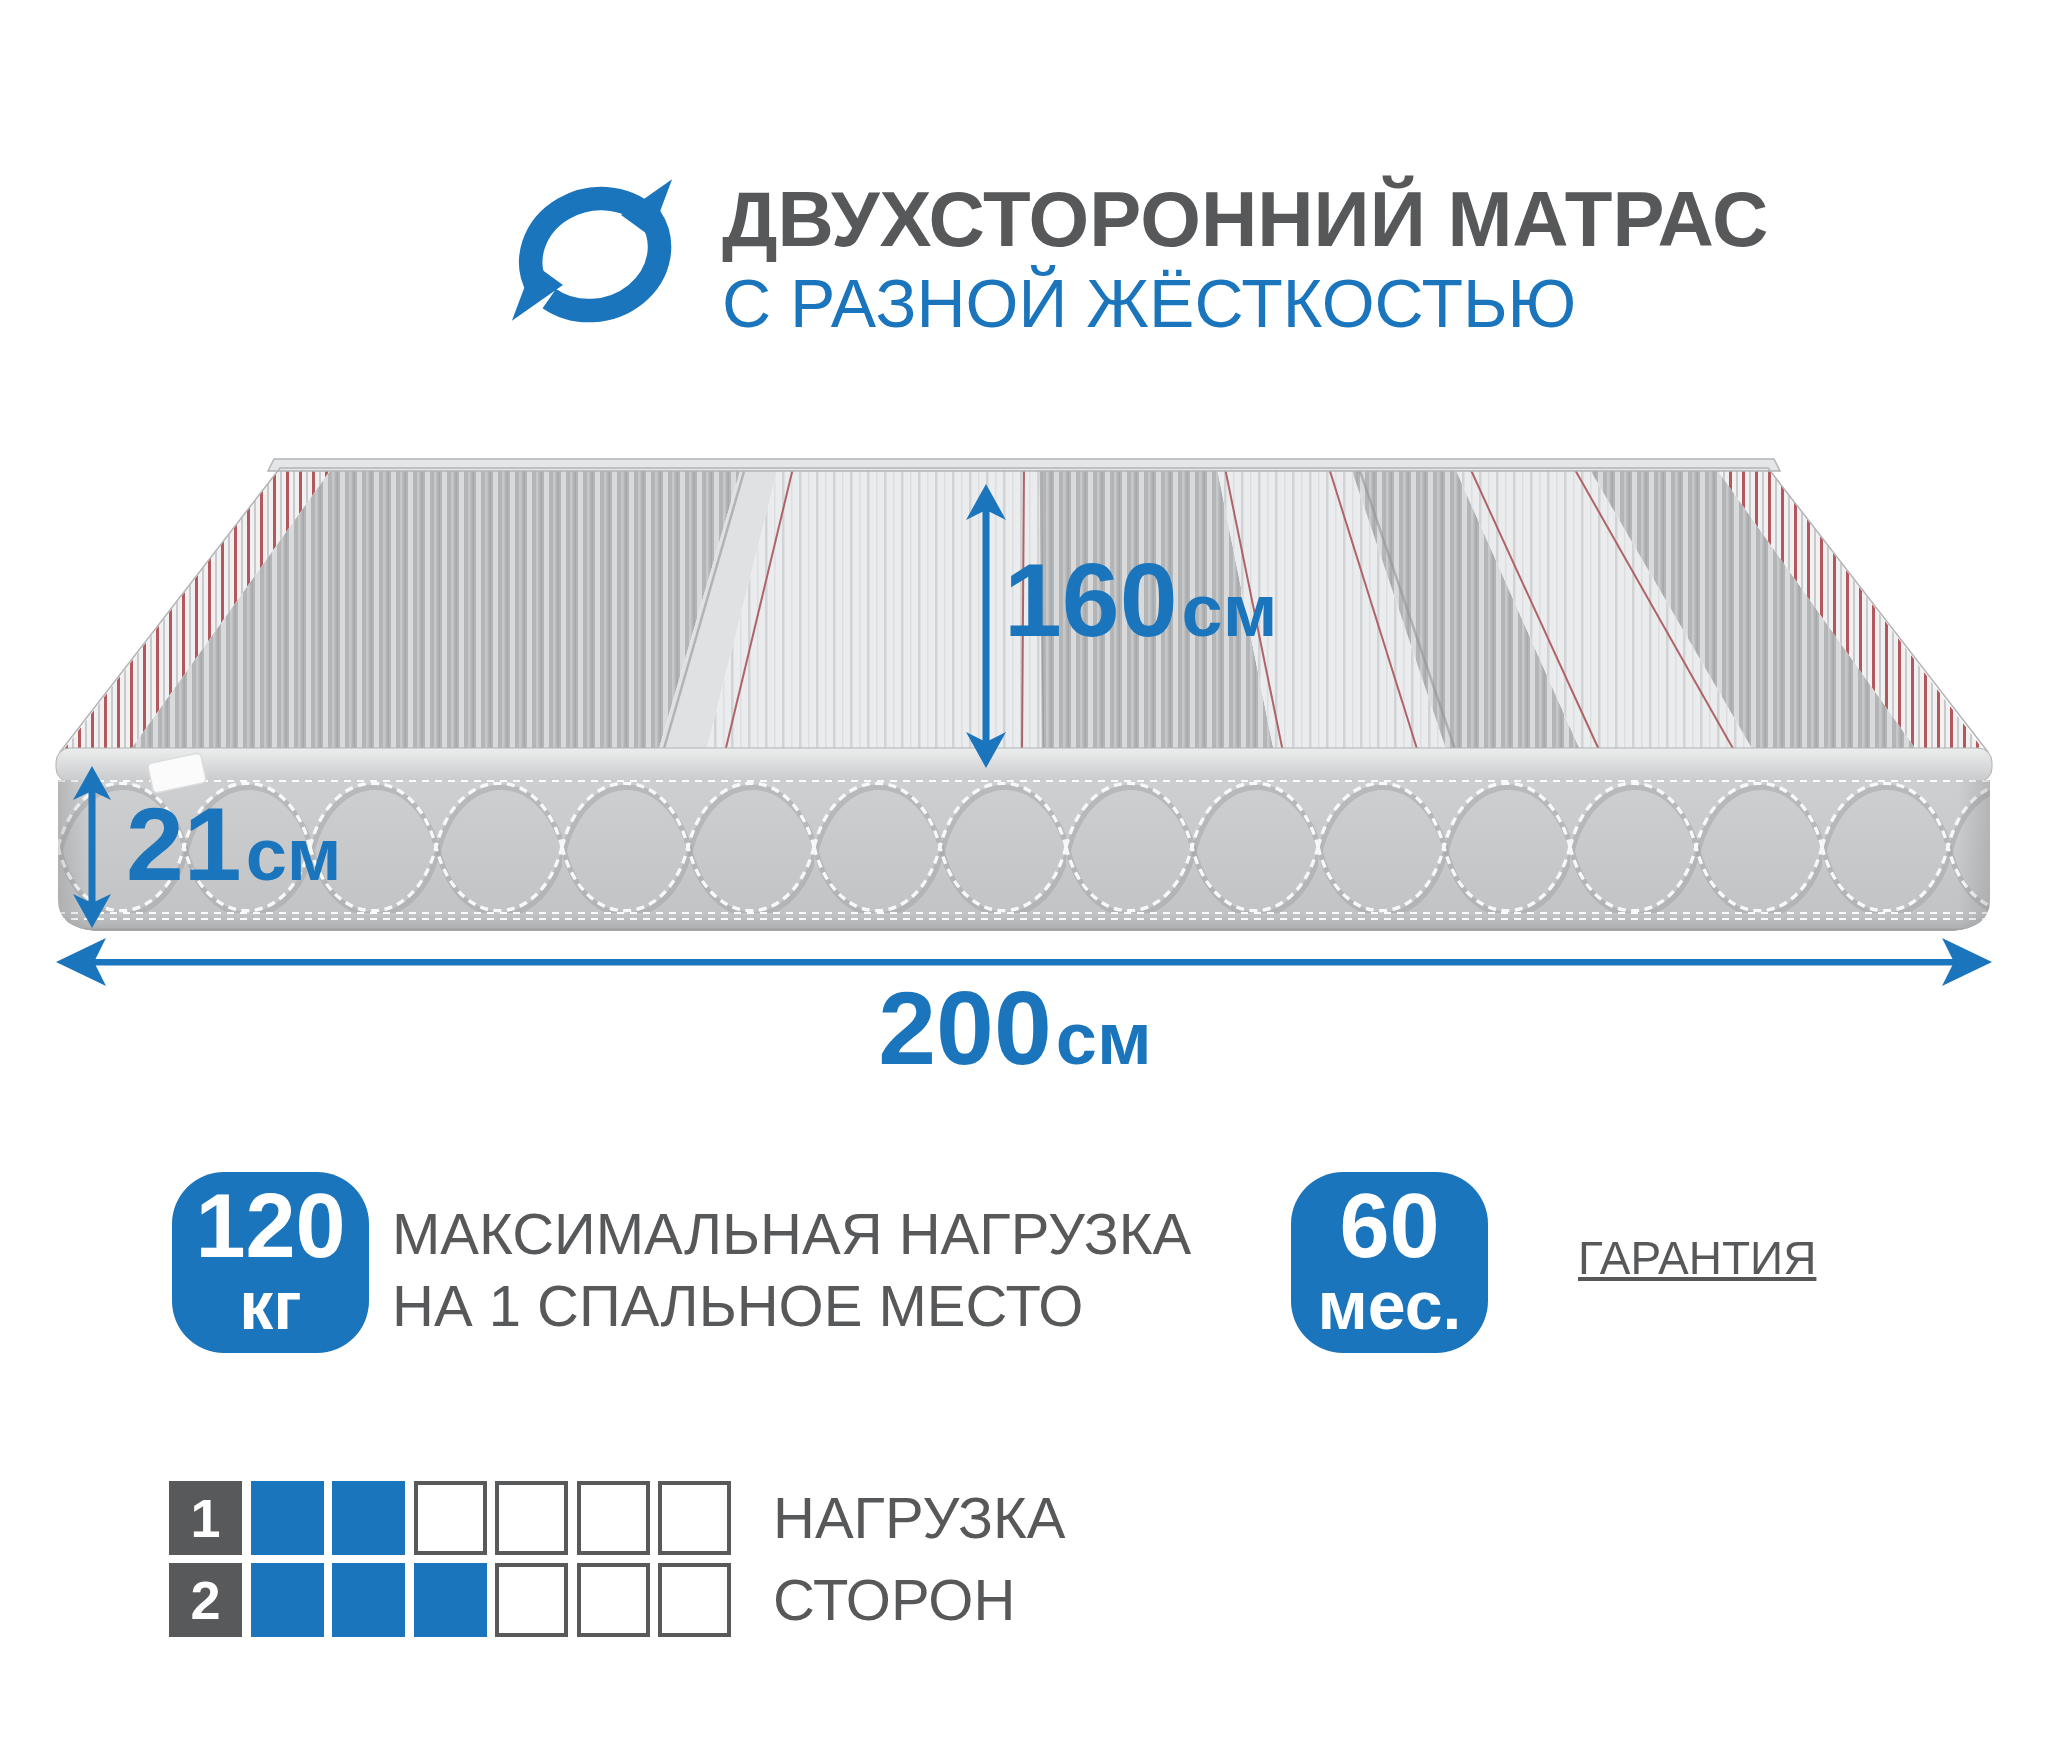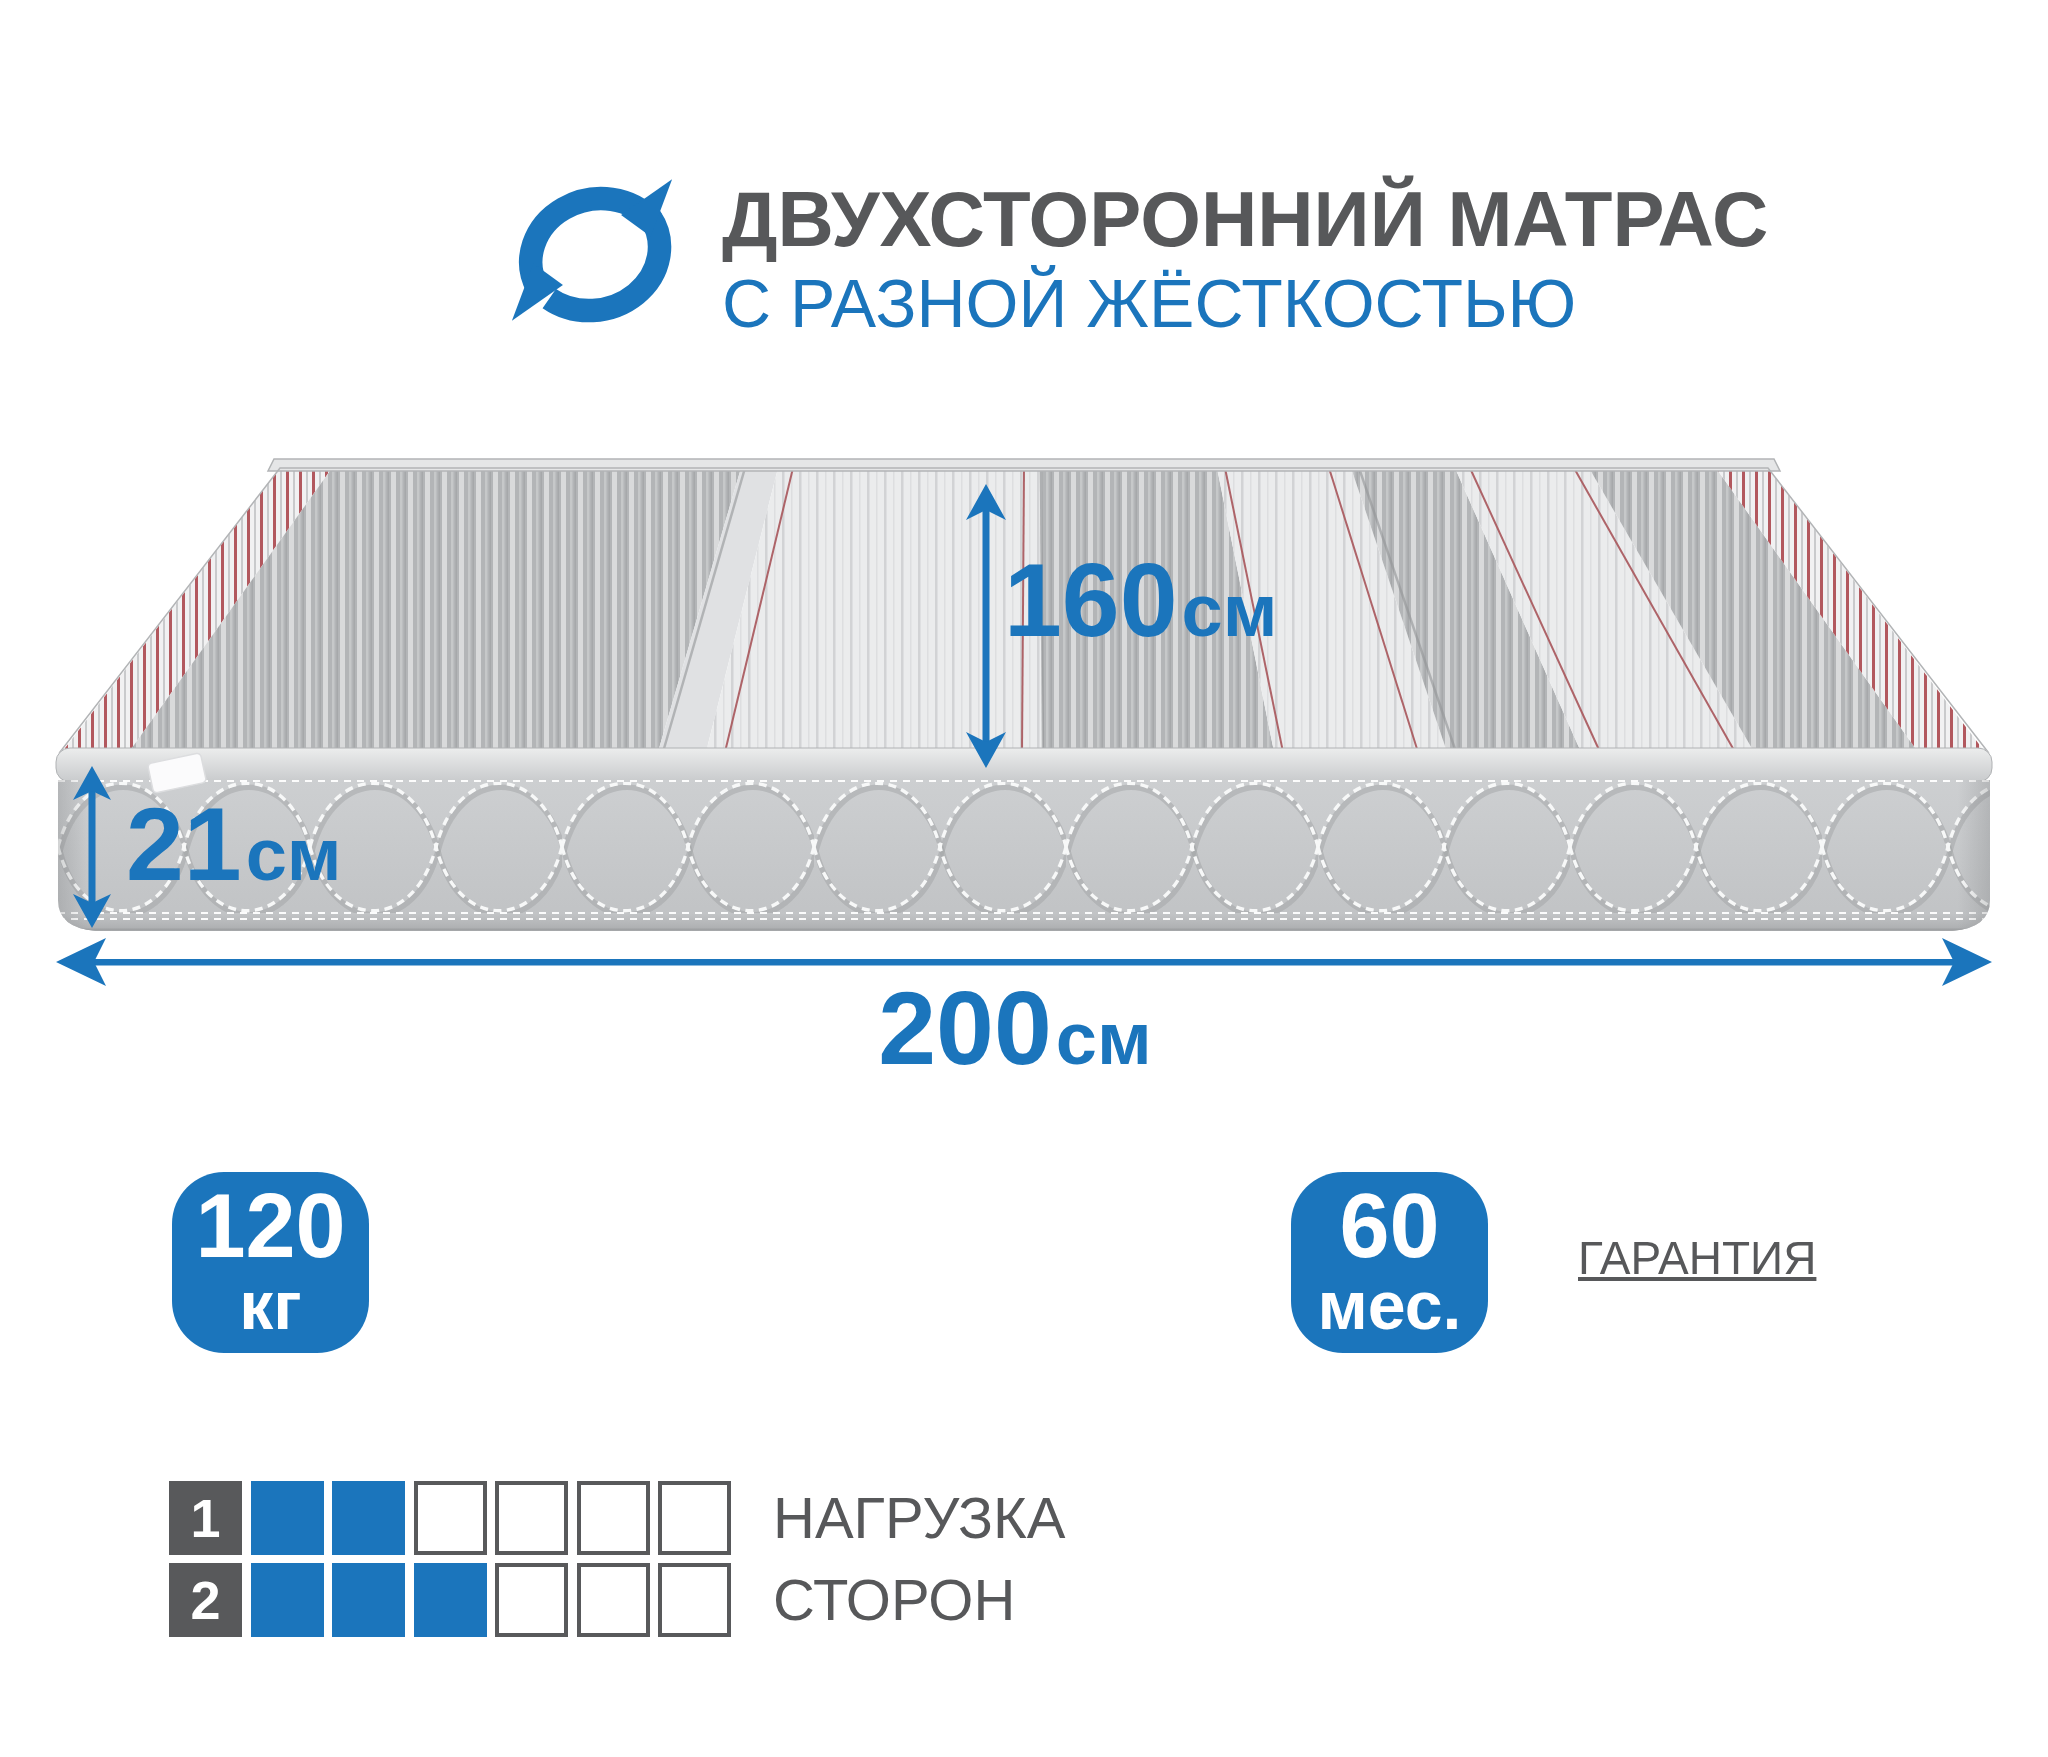--- a/index.html
+++ b/index.html
@@ -189,20 +189,24 @@
     <span class="v">21</span><span class="u">см</span>
   </div>
   <div class="abs dim" id="dim-width">
     <span class="v">200</span><span class="u">см</span>
   </div>
 
   <div class="abs badge" id="badge-load">
     <div class="bv">120</div>
     <div class="bu">кг</div>
   </div>
+  <div class="abs cap" id="cap-load">
+    <div>МАКСИМАЛЬНАЯ НАГРУЗКА</div>
+    <div>НА 1 СПАЛЬНОЕ МЕСТО</div>
+  </div>
 
   <div class="abs badge" id="badge-warranty">
     <div class="bv">60</div>
     <div class="bu">мес.</div>
   </div>
   <div class="abs cap" id="cap-warranty">ГАРАНТИЯ</div>
 
   <div class="abs" id="firm-rows">
     <div class="frow">
       <div class="flabel">1</div>

